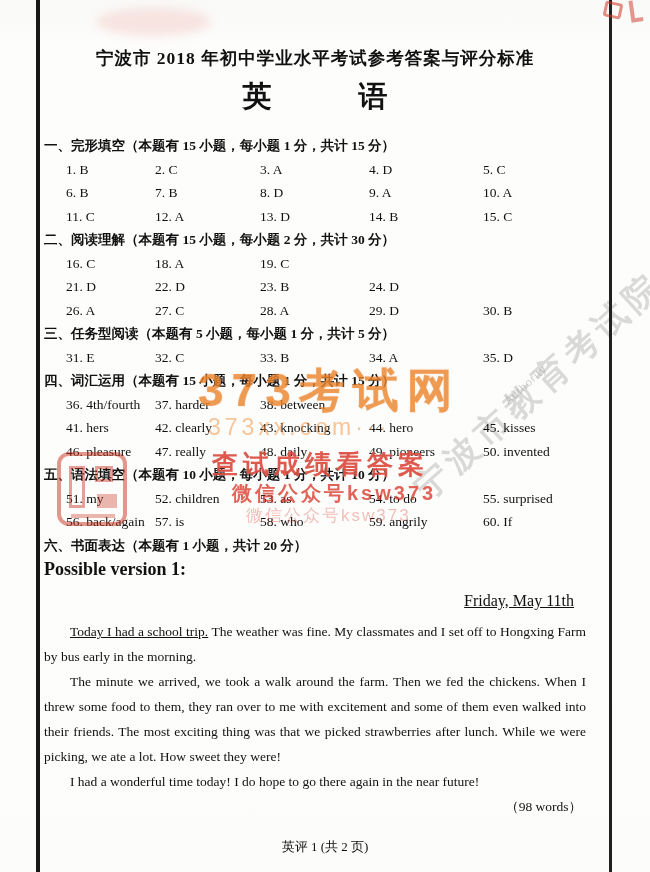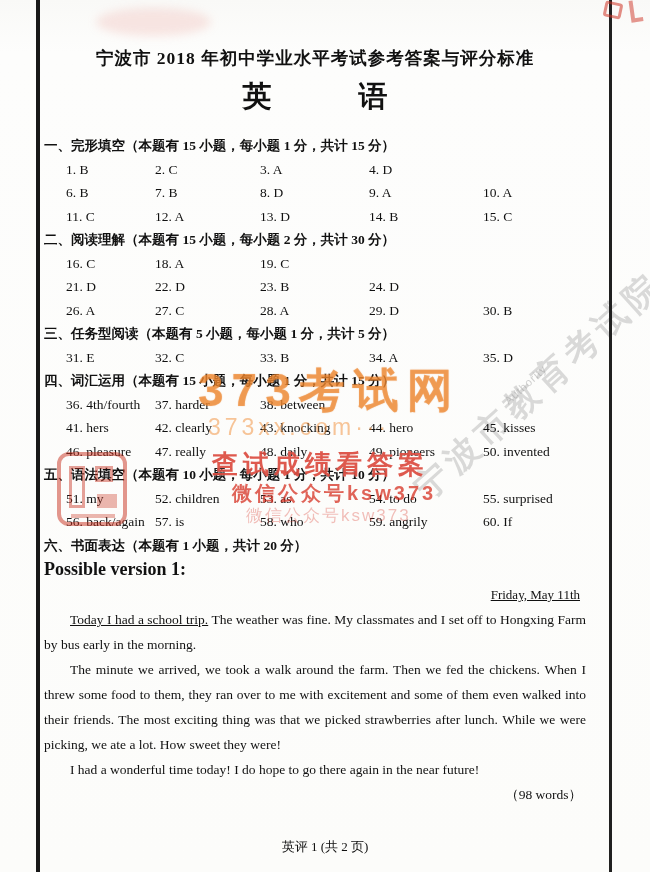--- a/index.html
+++ b/index.html
@@ -36,21 +36,21 @@
   }
   .ans-row {
     display: grid;
     grid-template-columns: 89px 105px 109px 114px 1fr;
     padding-left: 22px;
     font-size: 13.5px; line-height: 23.5px; height: 23.5px;
   }
   .ans-cell { white-space: nowrap; }
 
   .possible { margin: 0; font-size: 18px; font-weight: bold; line-height: 25px; }
-  .date-line { margin: 0; font-size: 13px; line-height: 25px; text-align: right; padding-right: 6px; }
+  .date-line { margin: 6px; font-size: 16px; line-height: 25px; text-align: right; padding-right: 6px; }
   .date-line span { text-decoration: underline; }
 
   .para {
     margin: 0; font-size: 13.5px; line-height: 25px;
     text-align: justify; text-indent: 26px;
   }
   .underlined { text-decoration: underline; }
   .word-count { margin: 0; font-size: 13.5px; line-height: 25px; text-align: right; padding-right: 4px; }
 
   .footer {
@@ -162,20 +162,21 @@
     <h1 class="doc-title">宁波市 2018 年初中学业水平考试参考答案与评分标准</h1>
     <h2 class="doc-subject">英　　　语</h2>
 
     <div class="sections">
         <div class="sec-heading">一、完形填空（本题有 15 小题，每小题 1 分，共计 15 分）</div>
         <div class="ans-row">
           <span class="ans-cell">1. B</span>
           <span class="ans-cell">2. C</span>
           <span class="ans-cell">3. A</span>
           <span class="ans-cell">4. D</span>
+          <span class="ans-cell">5. C</span>
         </div>
         <div class="ans-row">
           <span class="ans-cell">6. B</span>
           <span class="ans-cell">7. B</span>
           <span class="ans-cell">8. D</span>
           <span class="ans-cell">9. A</span>
           <span class="ans-cell">10. A</span>
         </div>
         <div class="ans-row">
           <span class="ans-cell">11. C</span>

